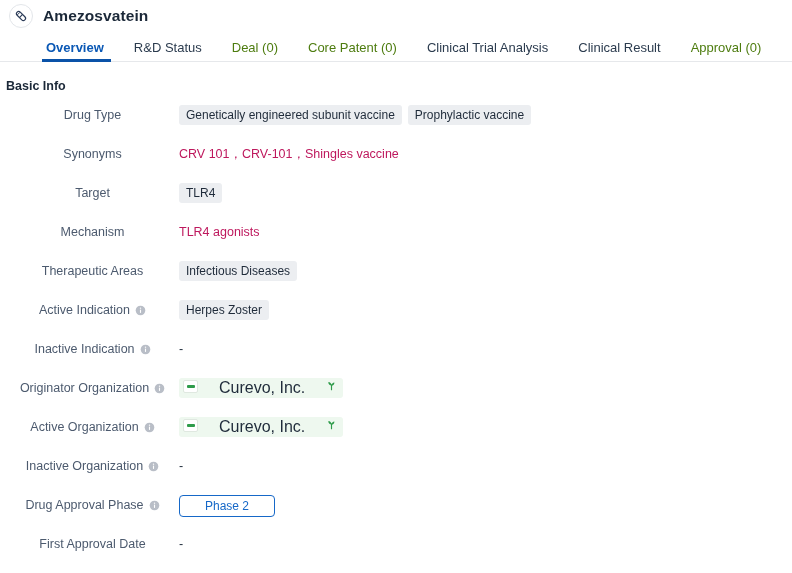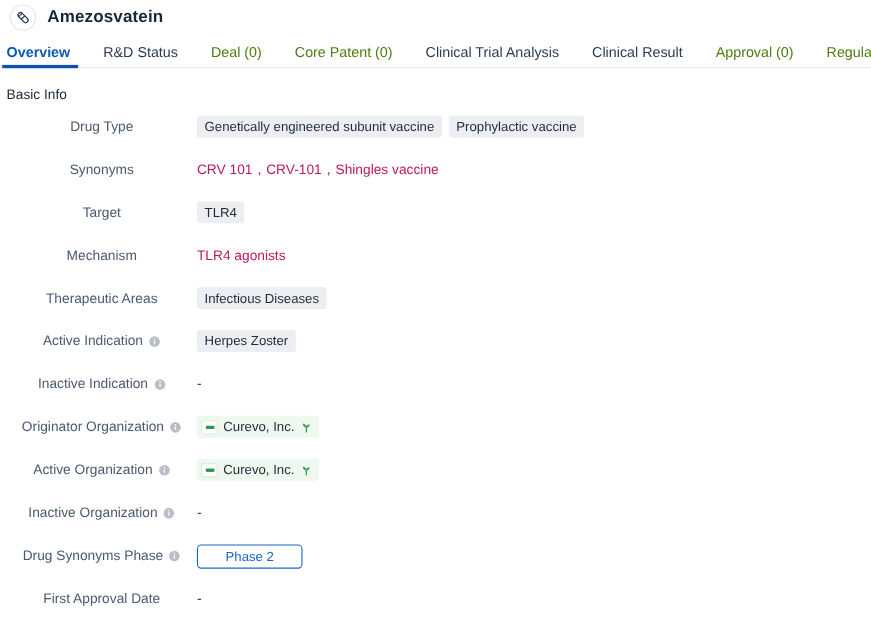--- a/index.html
+++ b/index.html
@@ -59,28 +59,28 @@
     color: #0a58b5;
     font-weight: bold;
   }
   .tab.active:after {
     content: "";
     position: absolute;
     left: 0; right: 0; bottom: -1px;
     height: 3px;
     background: #0a52a8;
   }
-  .tab:first-child { padding-left: 4px; }
+  .tab:first-child { padding-left: 4px; margin-left: 40px; }
   .tab:first-child:after { left: 0; right: 8px; }
 
   
   .body { padding: 0 0 0 0; }
   .section-title {
     font-size: 12.5px;
-    font-weight: normal;
+    font-weight: bold;
     color: #1b2838;
     padding: 17px 0 0 6px;
   }
   .rows { margin-top: 12px; }
   .row {
     display: flex;
     align-items: flex-start;
     min-height: 39px;
   }
   .row-label {
@@ -119,26 +119,26 @@
     color: #1f2b3a;
     font-size: 12px;
     border-radius: 3px;
     padding: 3px 7px;
     line-height: 14px;
     white-space: nowrap;
     cursor: pointer;
   }
   .org-chip {
     display: inline-flex;
-    align-items: center;
-    gap: 5px;
+    align-items: flex-start;
+    gap: 21px;
     background: #eef8ef;
     border-radius: 3px;
     padding: 2px 6px 2px 4px;
-    font-size: 12px;
+    font-size: 16px;
     color: #1f2b3a;
     line-height: 16px;
     white-space: nowrap;
     cursor: pointer;
   }
   .org-logo {
     width: 15px; height: 13px;
     background: #fff;
     border: 1px solid #dfe8e0;
     border-radius: 2px;
@@ -331,21 +331,21 @@
             <circle cx="8" cy="4.6" r="1" fill="#fff"></circle>
           </svg>
         </div>
         <div class="row-value">
           <span class="dash">-</span>
         </div>
       </div>
 
       <div class="row">
         <div class="row-label">
-          <span>Drug Synonyms Phase</span>
+          <span>Drug Approval Phase</span>
           <svg class="info-icon" width="11" height="11" viewBox="0 0 16 16">
             <circle cx="8" cy="8" r="7" fill="#b9bec7"></circle>
             <rect x="7.2" y="6.6" width="1.6" height="5" fill="#fff" rx=".6"></rect>
             <circle cx="8" cy="4.6" r="1" fill="#fff"></circle>
           </svg>
         </div>
         <div class="row-value">
           <span class="phase-badge">Phase 2</span>
         </div>
       </div>

